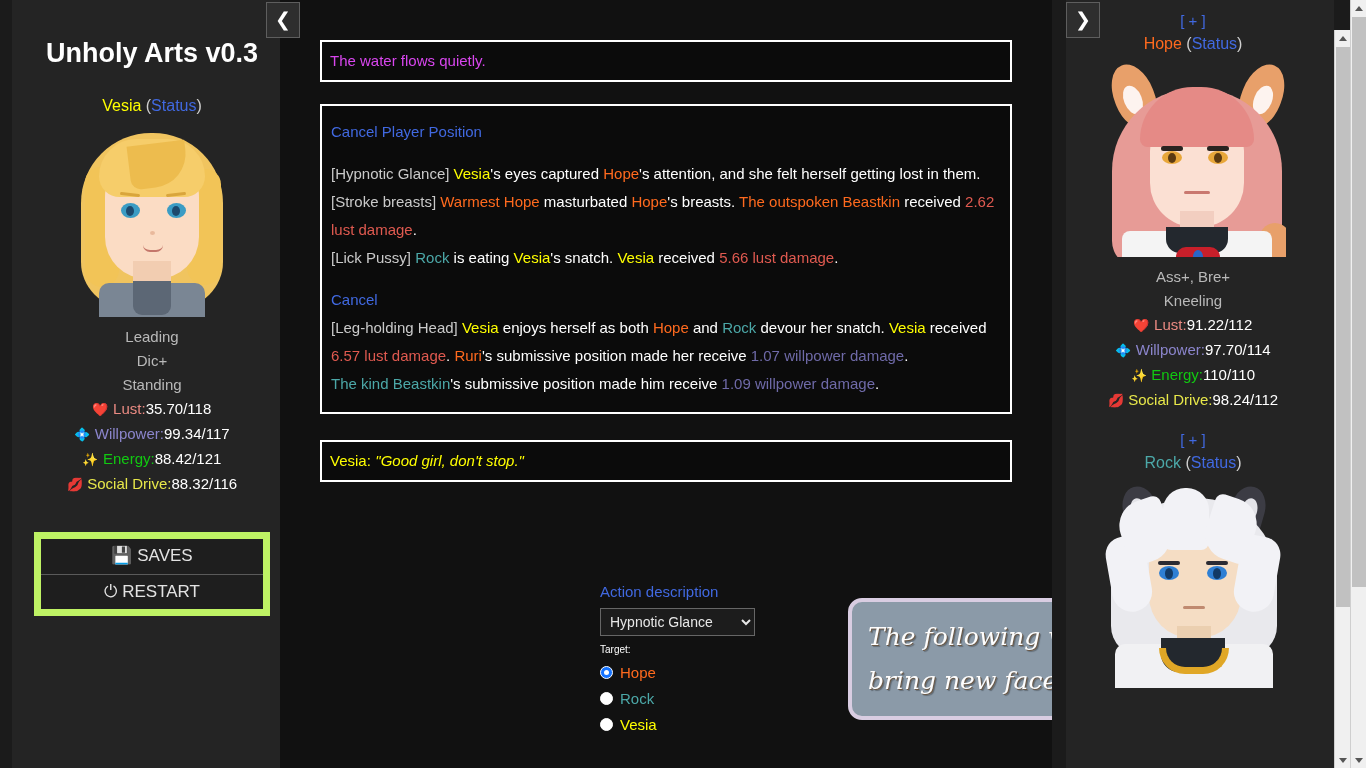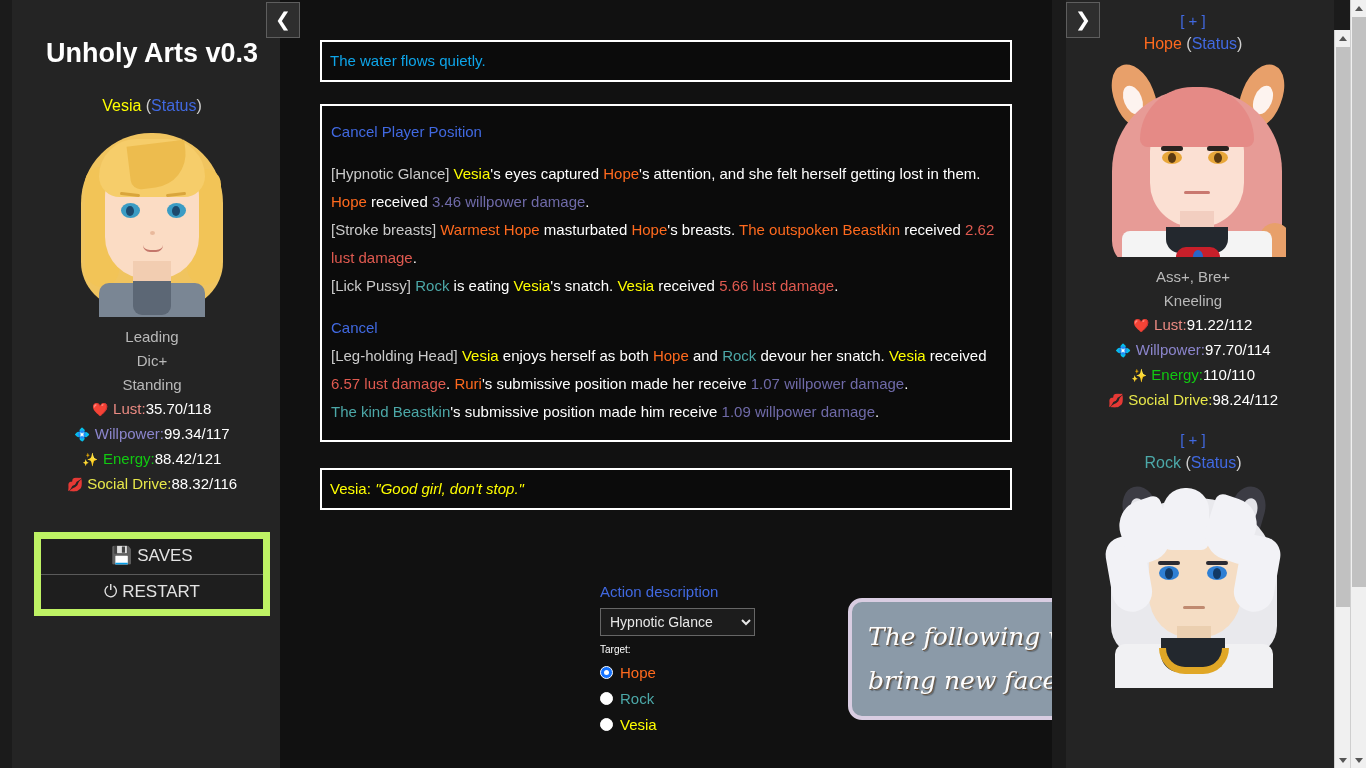--- a/index.html
+++ b/index.html
@@ -94,21 +94,21 @@
     width: 772px; height: 768px;
     background: #111111;
     overflow: hidden;
   }
   .box {
     border: 2px solid #ffffff;
     background: #0b0b0b;
     margin: 0 40px 0 40px;
   }
   #status-box { margin-top: 40px; padding: 10px 8px; }
-  #status-box .txt { color: #0ea5e9; font-size: 15px; margin-top: 20px; }
+  #status-box .txt { color: #d946ef; font-size: 15px; margin-top: 20px; }
 
   #log-box { margin-top: 22px; padding: 12px 9px 14px; }
   #log-box p { font-size: 15px; line-height: 28px; color: #ffffff; }
   #log-box p.spacer { height: 14px; line-height: 14px; }
   .link-blue { color: #4169e1; cursor: pointer; }
   .tag { color: #cacaca; }
 
   #dlg-box { margin-top: 26px; padding: 10px 8px; }
   #dlg-box .who { color: #ffff00; font-size: 15px; }
   #dlg-box .quote { color: #ffff00; font-size: 15px; font-style: italic; }
@@ -333,21 +333,20 @@
   <div id="center">
 
     <div class="box" id="status-box">
       <span class="txt">The water flows quietly.</span>
     </div>
 
     <div class="box" id="log-box">
         <p><span class="link-blue">Cancel Player Position</span></p>
         <p class="spacer"></p>
         <p><span class="tag">[Hypnotic Glance] </span><span class="c-yellow">Vesia</span><span class="c-white">'s eyes captured </span><span class="c-orange">Hope</span><span class="c-white">'s attention, and she felt herself getting lost in them.</span></p>
-        <p><span class="c-orange">Hope</span><span class="c-white"> received </span><span class="c-dmg-wil">3.46 willpower damage</span><span class="c-white">.</span></p>
         <p><span class="tag">[Stroke breasts] </span><span class="c-orange">Warmest Hope</span><span class="c-white"> masturbated </span><span class="c-orange">Hope</span><span class="c-white">'s breasts. </span><span class="c-orange">The outspoken Beastkin</span><span class="c-white"> received </span><span class="c-dmg-red">2.62 lust damage</span><span class="c-white">.</span></p>
         <p><span class="tag">[Lick Pussy] </span><span class="c-teal">Rock</span><span class="c-white"> is eating </span><span class="c-yellow">Vesia</span><span class="c-white">'s snatch. </span><span class="c-yellow">Vesia</span><span class="c-white"> received </span><span class="c-dmg-red">5.66 lust damage</span><span class="c-white">.</span></p>
         <p class="spacer"></p>
         <p><span class="link-blue">Cancel</span></p>
         <p><span class="tag">[Leg-holding Head] </span><span class="c-yellow">Vesia</span><span class="c-white"> enjoys herself as both </span><span class="c-orange">Hope</span><span class="c-white"> and </span><span class="c-teal">Rock</span><span class="c-white"> devour her snatch. </span><span class="c-yellow">Vesia</span><span class="c-white"> received </span><span class="c-dmg-red">6.57 lust damage</span><span class="c-white">. </span><span class="c-orange">Ruri</span><span class="c-white">'s submissive position made her receive </span><span class="c-dmg-wil">1.07 willpower damage</span><span class="c-white">.</span></p>
         <p><span class="c-teal">The kind Beastkin</span><span class="c-white">'s submissive position made him receive </span><span class="c-dmg-wil">1.09 willpower damage</span><span class="c-white">.</span></p>
       </div>
 
     <div class="box" id="dlg-box">
       <span class="who">Vesia:</span>

